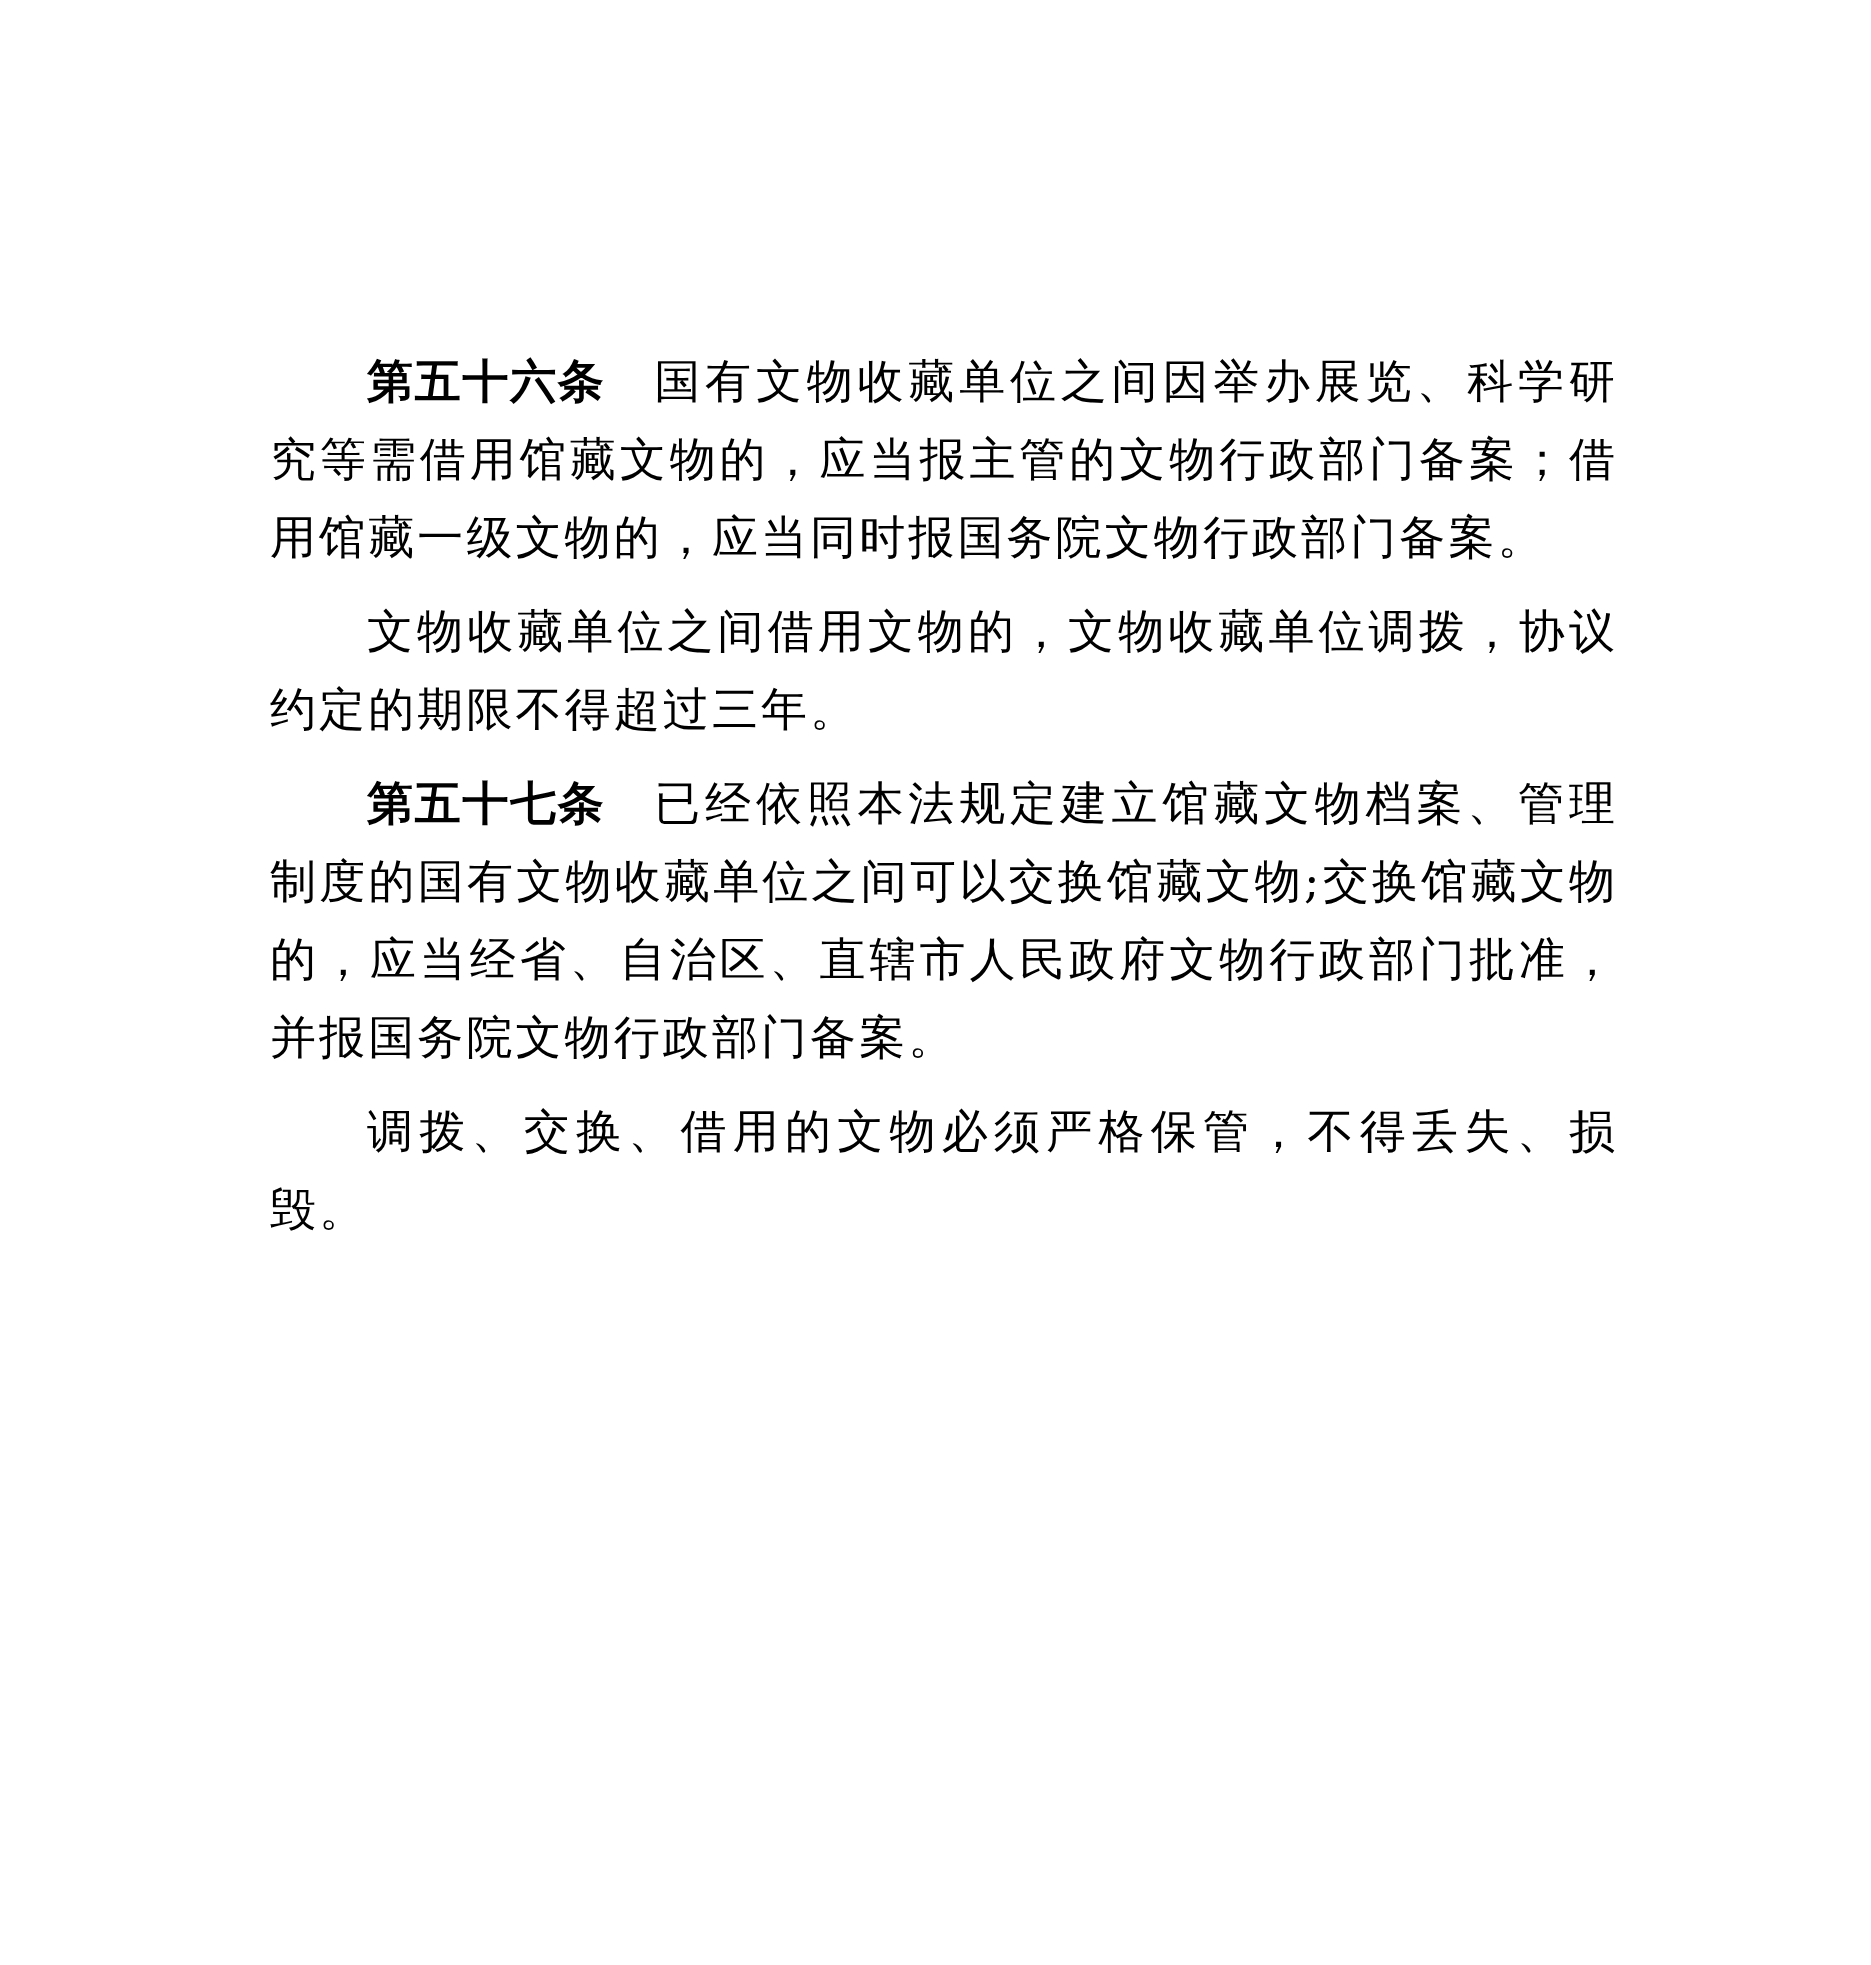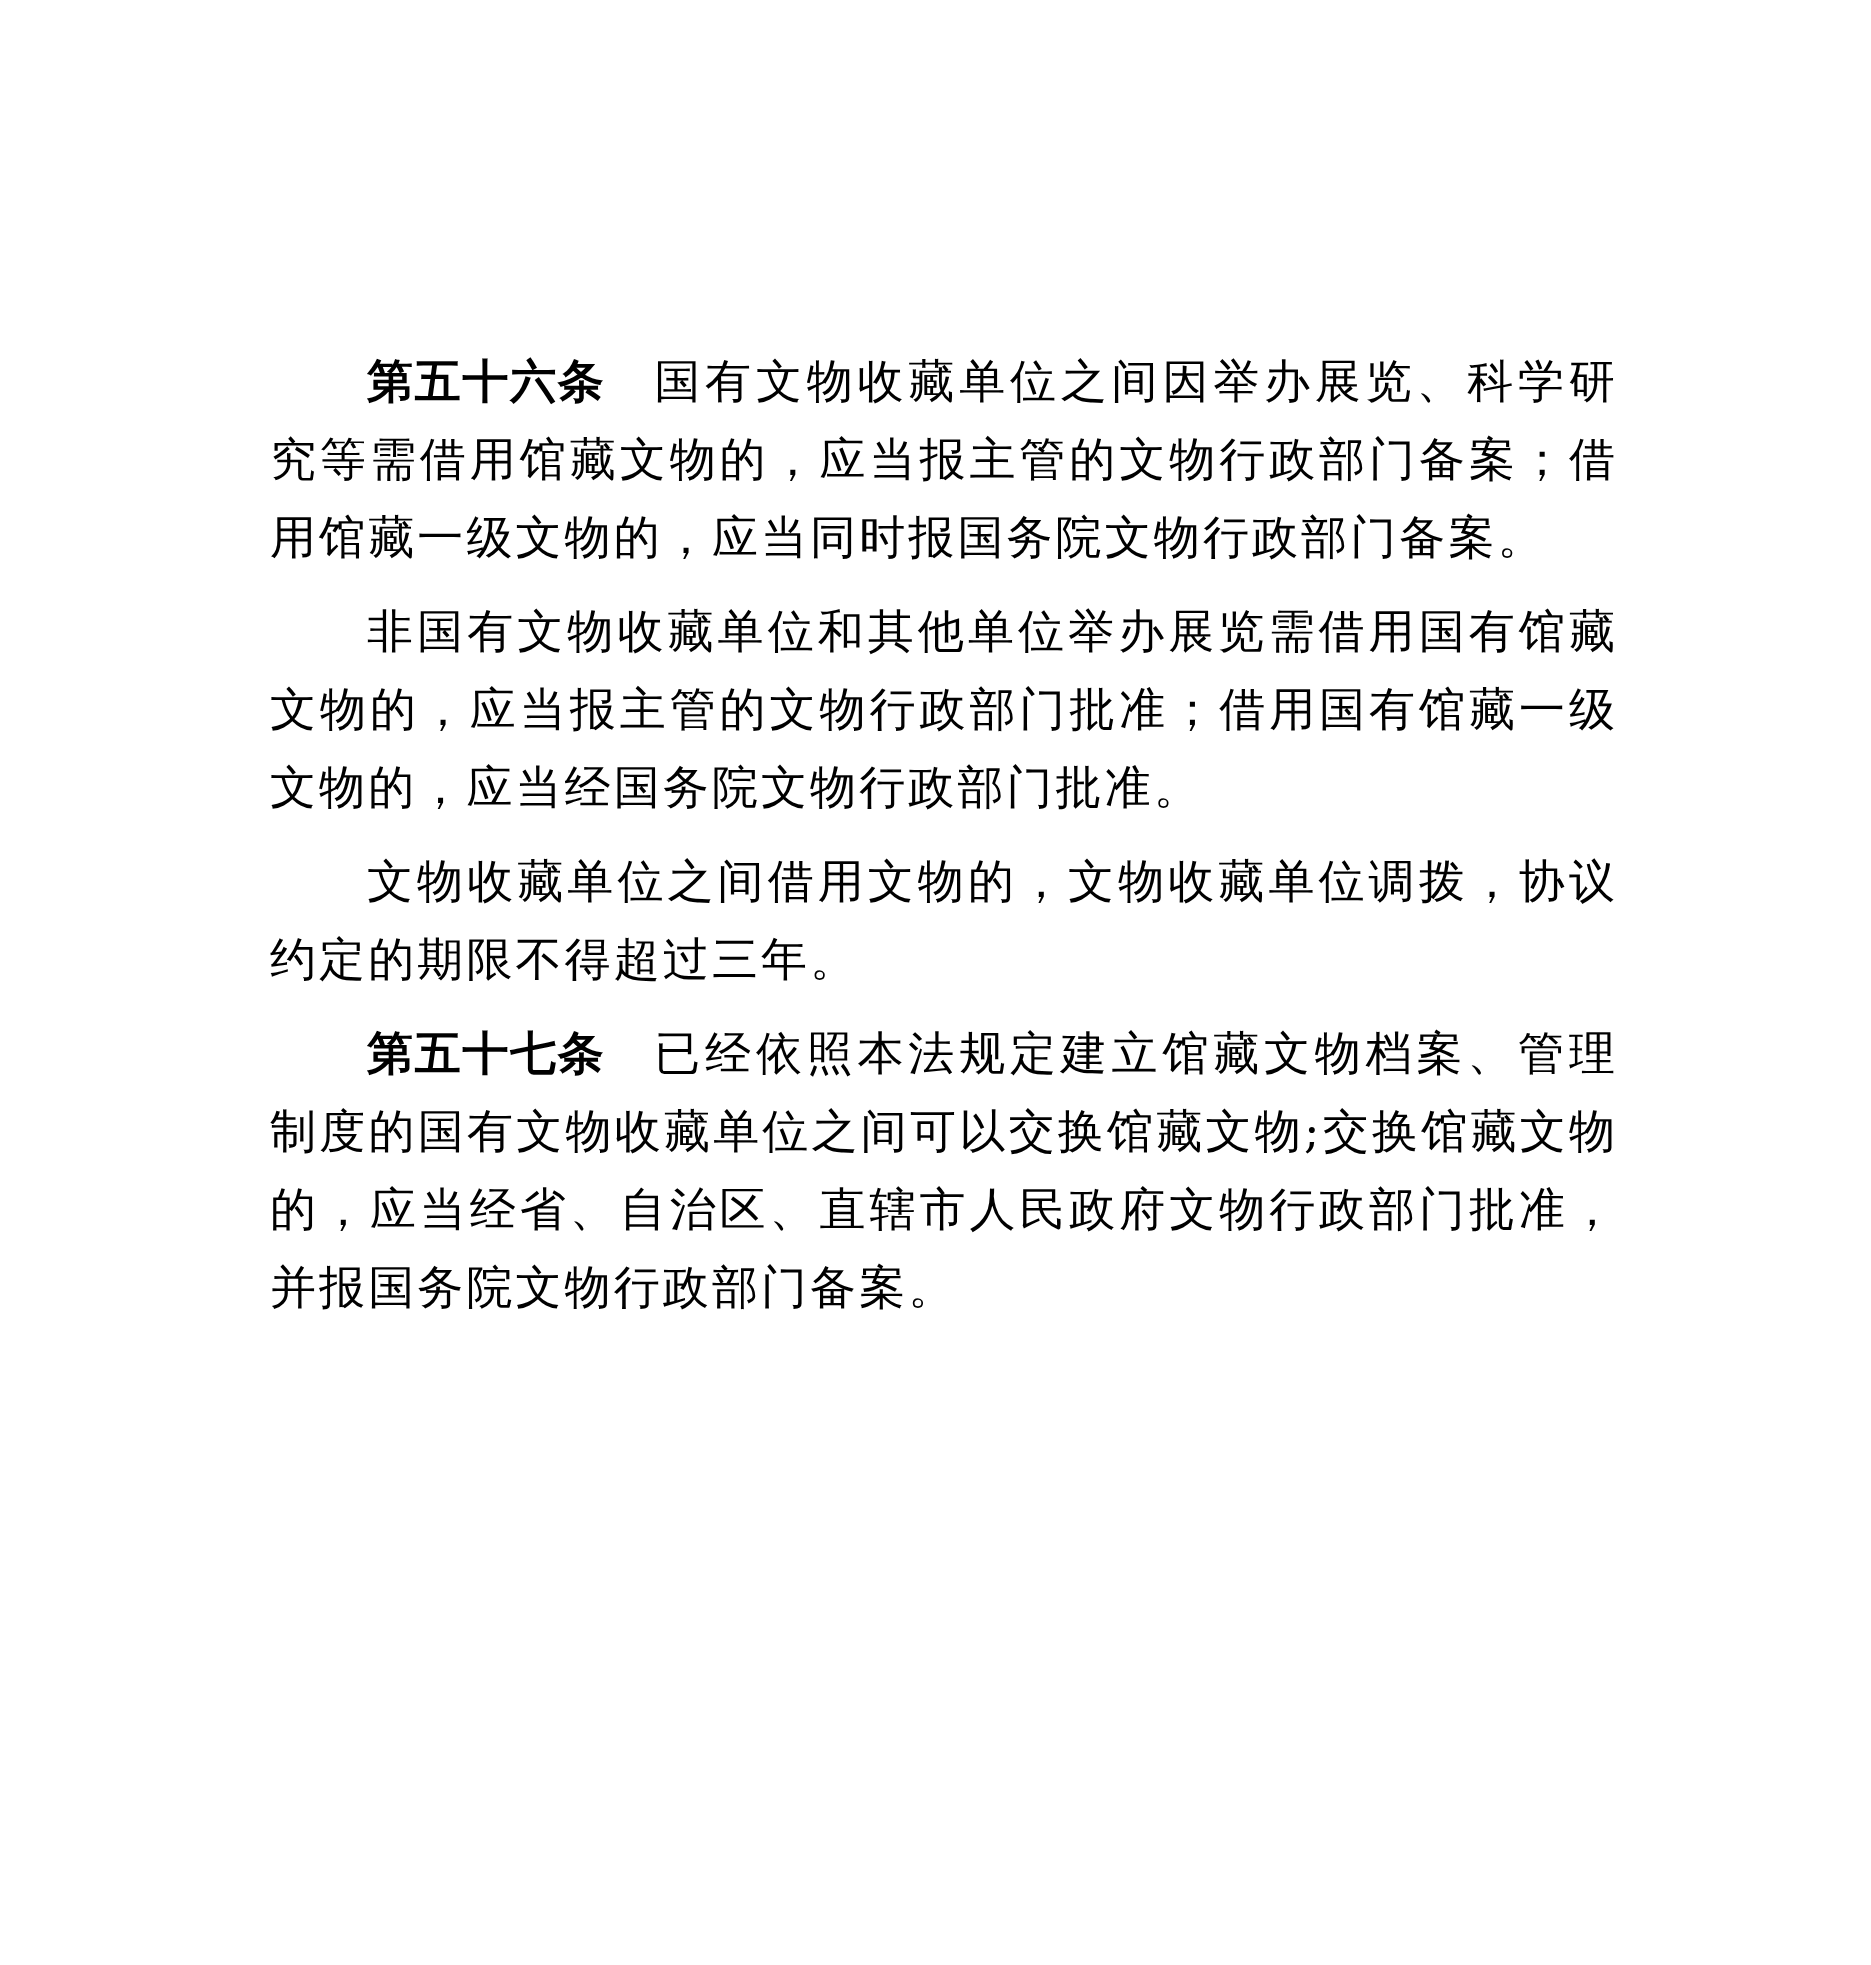--- a/index.html
+++ b/index.html
@@ -41,24 +41,24 @@
     width: 47px;
   }
 </style>
 </head>
 <body>
 
 <div class="page">
 
   <p class="para"><span class="article-no">第五十六条</span><span class="gap"></span><span>国有文物收藏单位之间因举办展览、科学研究等需借用馆藏文物的，应当报主管的文物行政部门备案；借用馆藏一级文物的，应当同时报国务院文物行政部门备案。</span></p>
 
-  <p class="para"><span>非国有文物收藏单位和其他单位举办展览需借用国有馆藏文物的，应当报主管的文物行政部门批准；借用国有馆藏一级文物的，应当经国务院文物行政部门批准。</span></p>
 
   <p class="para"><span>文物收藏单位之间借用文物的，文物收藏单位调拨，协议约定的期限不得超过三年。</span></p>
 
   <p class="para"><span class="article-no">第五十七条</span><span class="gap"></span><span>已经依照本法规定建立馆藏文物档案、管理制度的国有文物收藏单位之间可以交换馆藏文物;交换馆藏文物的，应当经省、自治区、直辖市人民政府文物行政部门批准，并报国务院文物行政部门备案。</span></p>
 
 
 
 
+  <p class="para"><span>调拨、交换、借用的文物必须严格保管，不得丢失、损毁。</span></p>
 
 </div>
 
 
 </body></html>

